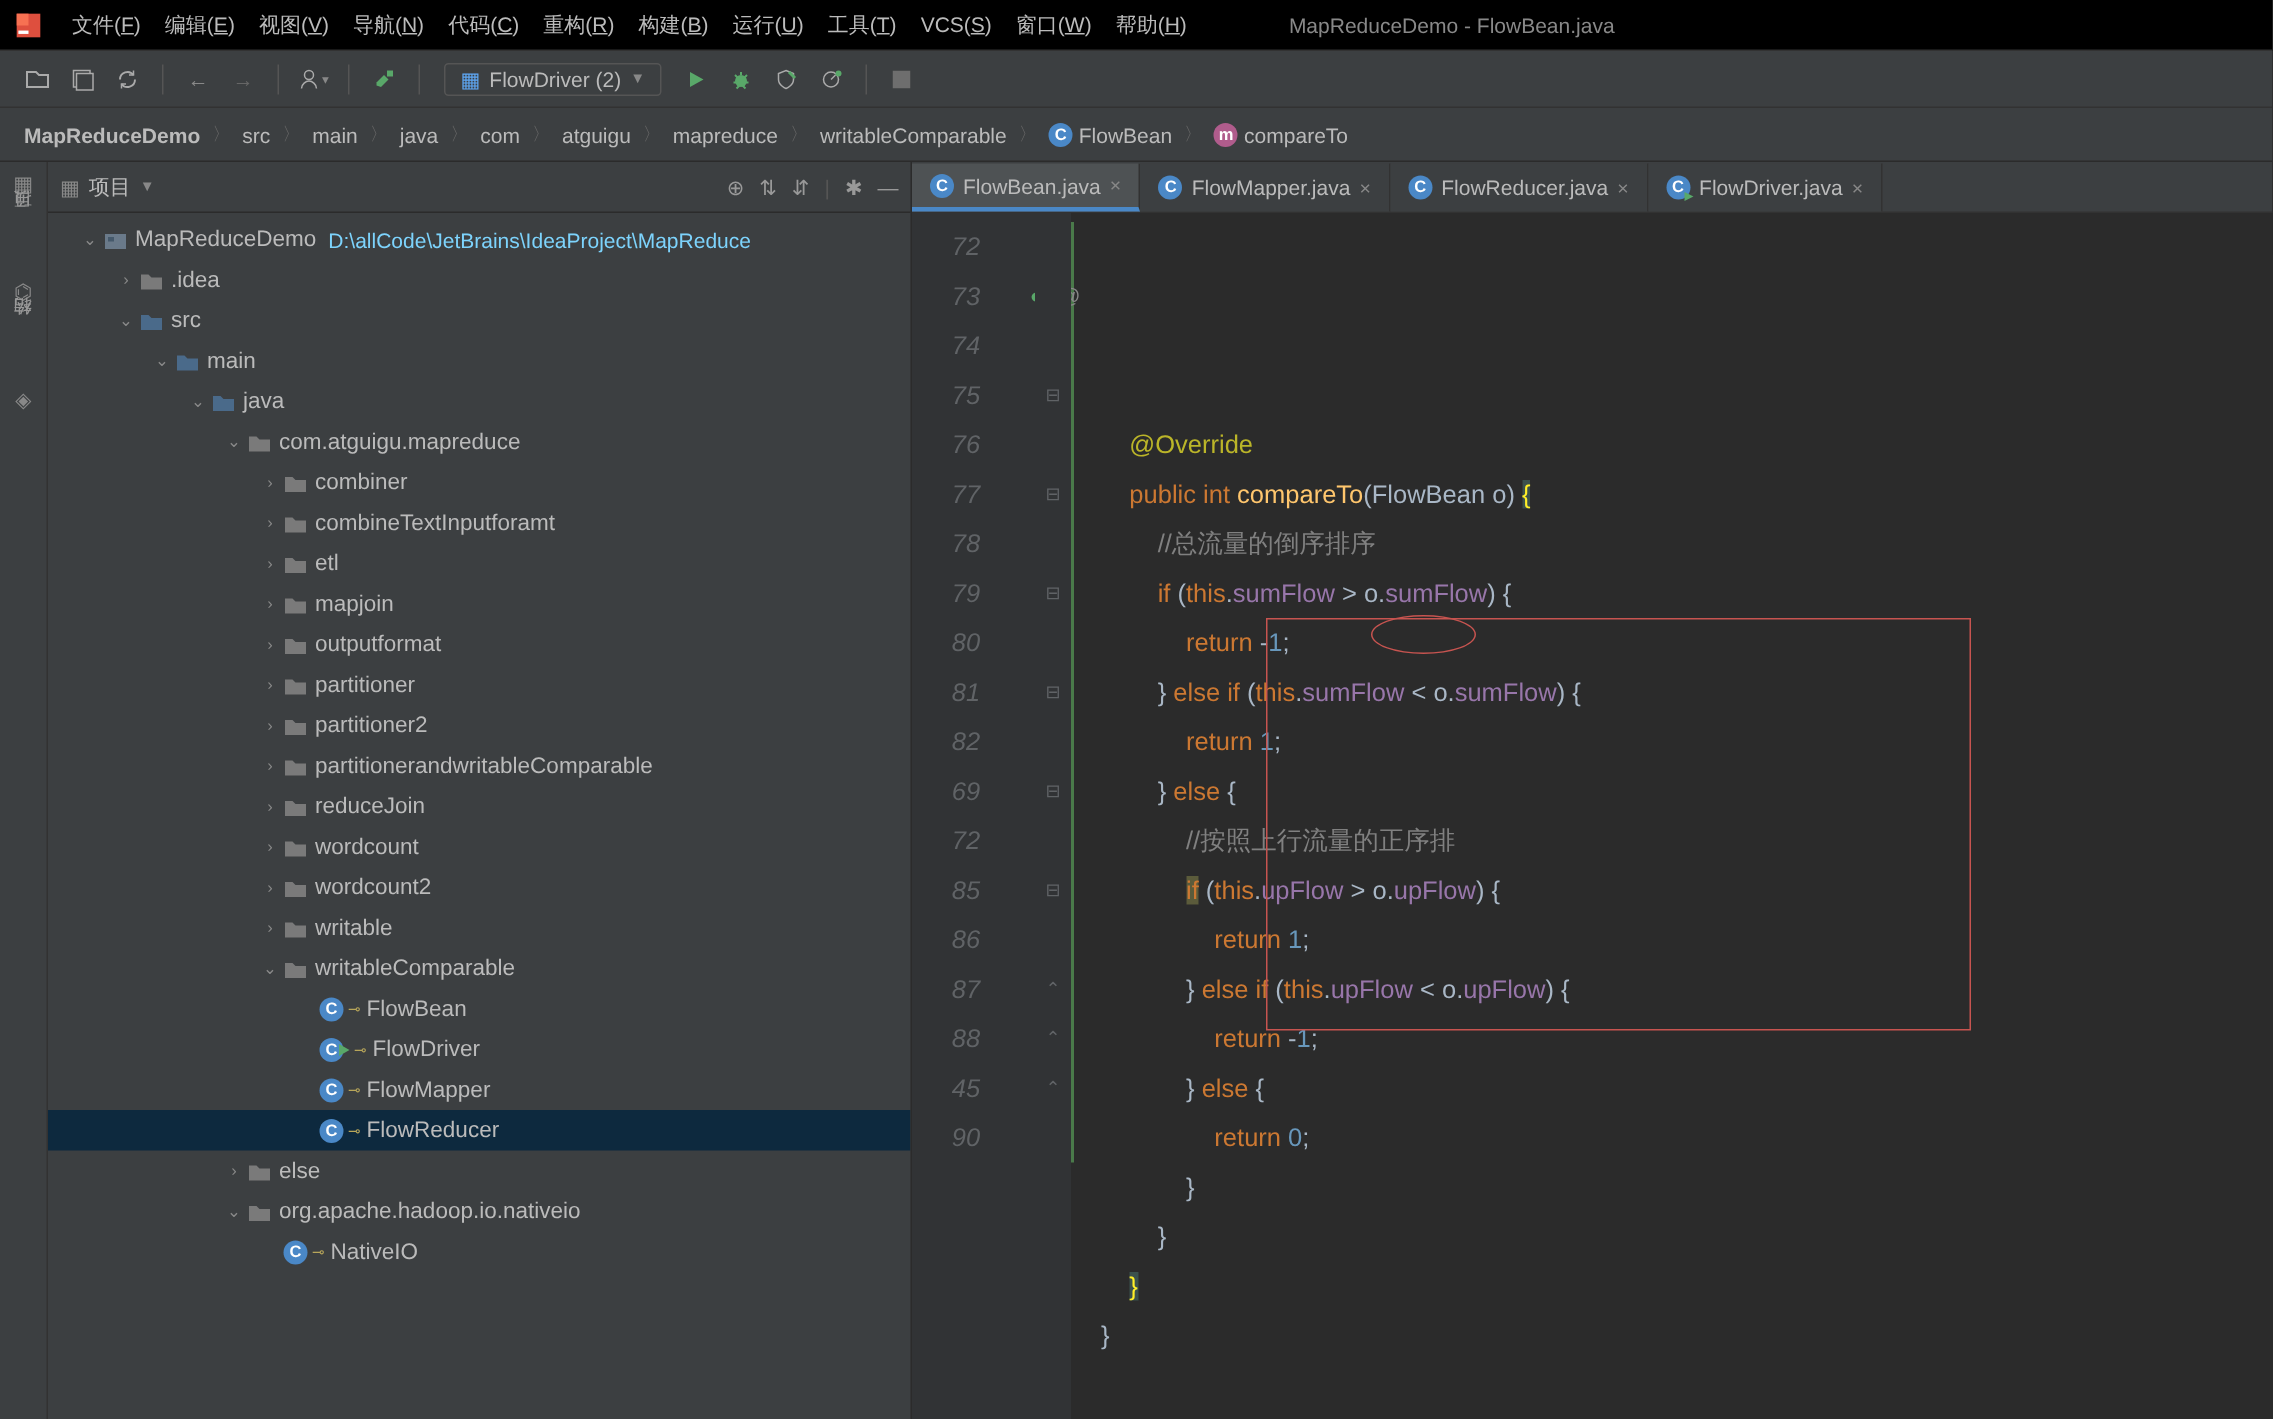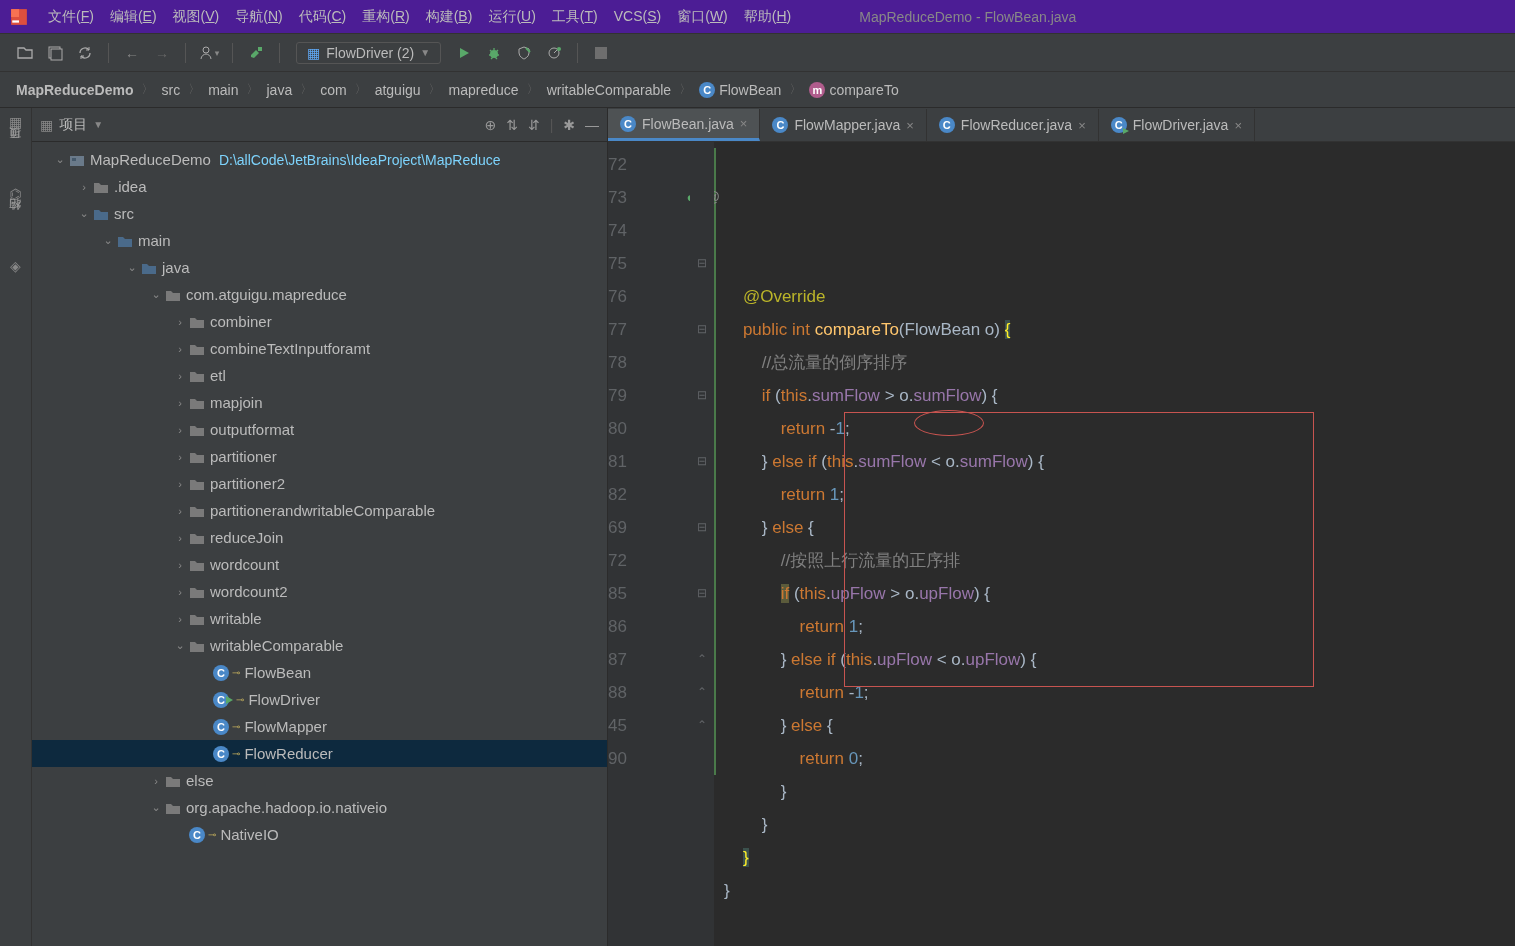--- a/index.html
+++ b/index.html
@@ -1,17 +1,17 @@
 <!DOCTYPE html>
 <html><head>
 <meta charset="utf-8">
 <style>
 * { margin:0; padding:0; box-sizing:border-box; font-family:"Segoe UI",Arial,sans-serif; }
 body { background:#2b2b2b; color:#bbb; width:1515px; height:946px; overflow:hidden; font-size:14px; }
-.titlebar { height:34px; background:#4c1d95; display:flex; align-items:center; padding:0 10px; border-bottom:1px solid #323232; }
+.titlebar { height:34px; background:#000000; display:flex; align-items:center; padding:0 10px; border-bottom:1px solid #323232; }
 .titlebar .logo { width:18px; height:18px; margin-right:12px; }
 .titlebar .menu-item { padding:0 8px; color:#bbb; cursor:pointer; font-size:14px; }
 .titlebar .menu-item u { text-decoration:underline; }
 .titlebar .title-text { margin-left:60px; color:#888; font-size:14px; }
 .toolbar { height:38px; background:#3c3f41; display:flex; align-items:center; padding:0 12px; border-bottom:1px solid #323232; gap:4px;}
 .tb-btn { width:26px; height:26px; display:flex; align-items:center; justify-content:center; color:#bbb; cursor:pointer; }
 .tb-sep { width:1px; height:20px; background:#555; margin:0 6px; }
 .runconfig { display:flex; align-items:center; background:#3c3f41; border:1px solid #555; border-radius:3px; padding:2px 10px; margin:0 6px; gap:6px; cursor:pointer;}
 .runconfig .app-ico{color:#5fa8f5;}
 .play-ico{color:#59a869;} .bug-ico{color:#59a869;}
@@ -36,26 +36,26 @@
 .tree-ico { width:18px; display:inline-flex; justify-content:center;}
 .tree-label { color:#bbb; margin-left:4px;}
 .tree-hint { color:#7dd3fc; margin-left:8px; font-size:14px;}
 .small-lock{color:#b8a65a;font-size:10px;margin-left:2px;}
 .editor-area { flex:1; background:#2b2b2b; display:flex; flex-direction:column;}
 .tabs { height:34px; background:#3c3f41; display:flex; align-items:flex-end; border-bottom:1px solid #323232; }
 .tab { height:32px; display:flex; align-items:center; gap:6px; padding:0 12px; border-right:1px solid #323232; color:#bbb; cursor:pointer; background:#3c3f41;}
 .tab.active { background:#4e5254; border-bottom:3px solid #4a88c7; }
 .tab .close-x{color:#888;font-size:13px;}
 .code-area { flex:1; display:flex; font-family:"JetBrains Mono","Consolas",monospace; font-size:17px; position:relative;}
-.gutter { width:82px; background:#313335; color:#606366; text-align:left; padding:6px 10px 0 0; line-height:33px; position:relative;}
+.gutter { width:82px; background:#313335; color:#606366; text-align:center; padding:6px 10px 0 0; line-height:33px; position:relative;font-style:italic;}
 .gutter .ln{height:33px;position:relative;}
 .gutter .gut-annot{position:absolute;right:-40px;color:#59a869;font-size:14px;}
 .fold-strip{width:24px;background:#313335;padding-top:6px;line-height:33px;text-align:center;color:#606366;font-size:12px;position:relative;}
 .fold-mark{height:33px;}
-.code { flex:1; padding:6px 0 0 10px; position:relative; line-height:33px; color:#a9b7c6; white-space:pre;}
+.code { flex:1; padding:6px 0 0 20px; position:relative; line-height:33px; color:#a9b7c6; white-space:pre;}
 .code .line{height:33px;}
 .kw{color:#cc7832;} .ann{color:#bbb529;} .cmt{color:#808080;} .fld{color:#9876aa;} .num{color:#6897bb;} .mtd{color:#ffc66d;}
 .hl-brace{background:#3b514d;color:#ffef28;}
 .highlight-box{position:absolute;border:1px solid #c75450;pointer-events:none;}
 .red-circle{position:absolute;border:1px solid #c75450;border-radius:50%;width:70px;height:26px;pointer-events:none;}
 .change-bar{position:absolute;left:0;width:4px;background:#4a7a4a;}
 svg{display:block;}
 </style>
 </head>
 <body>

